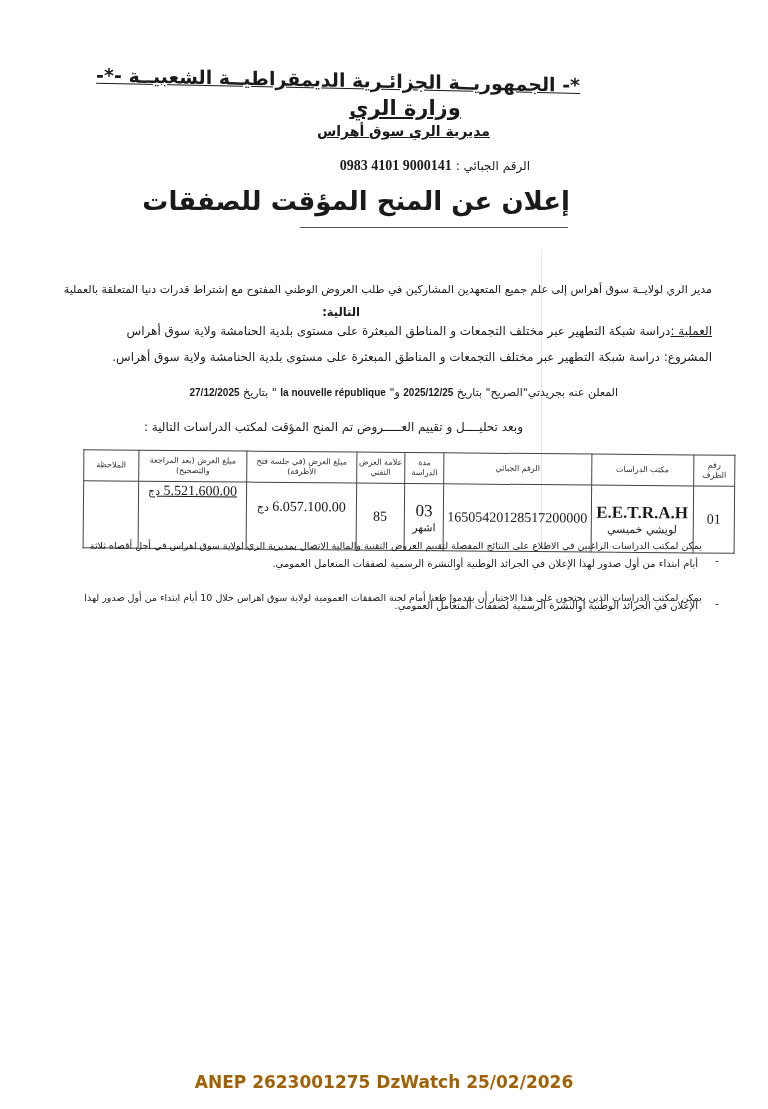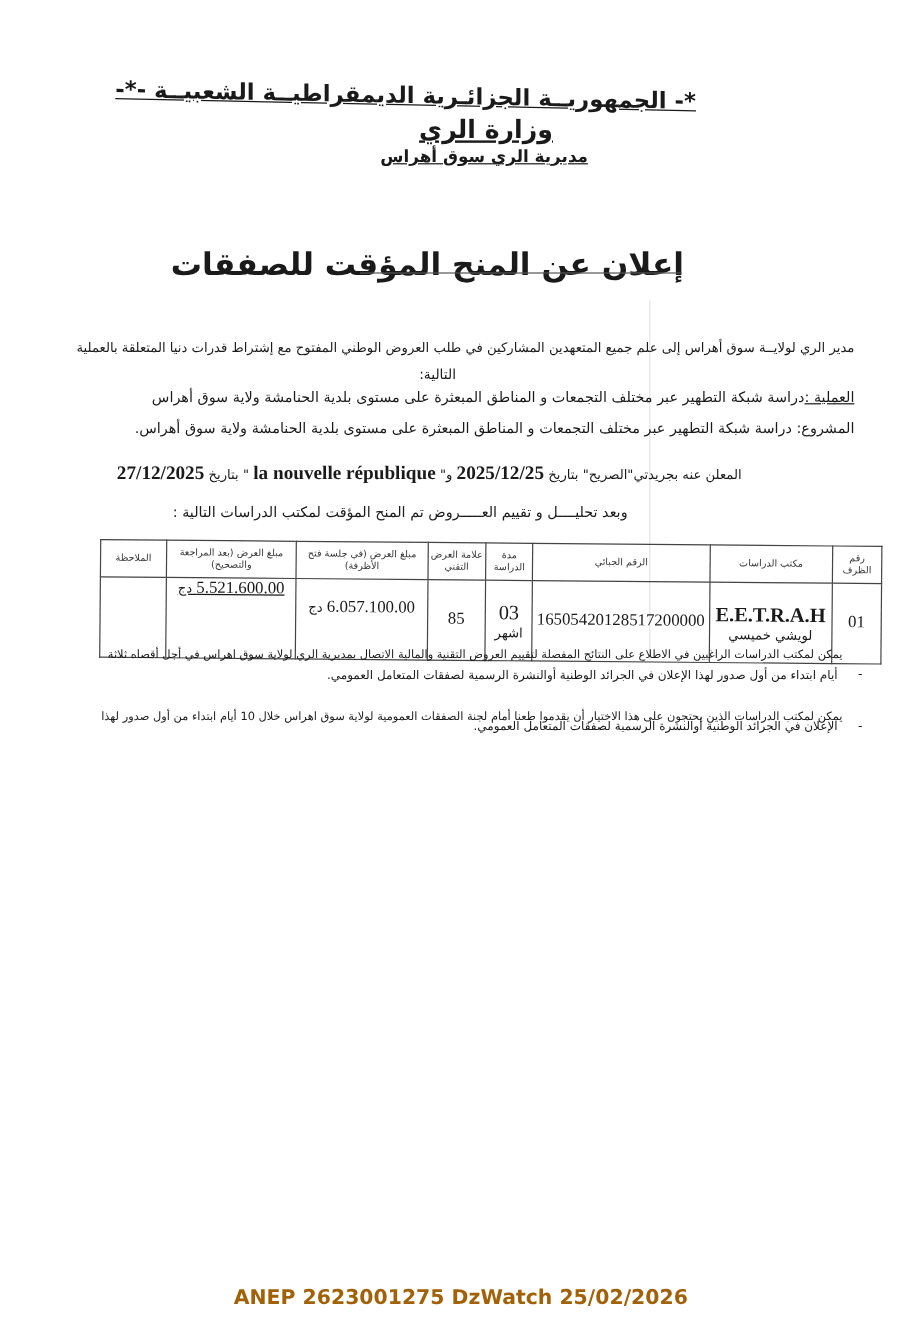--- a/index.html
+++ b/index.html
@@ -9,24 +9,24 @@
   }
   .page { position:absolute; left:0; top:0; width:768px; height:1109px; }
   .rtl { direction:rtl; unicode-bidi:embed; }
   .hdr-line { position:absolute; text-align:center; font-family:"DejaVu Sans", sans-serif; font-weight:bold; text-decoration:underline; white-space:nowrap; }
   #l1 { left:210px; top:70px; width:370px; font-size:19px; transform:skewY(1.2deg); }
   #l2 { left:320px; top:96px; width:170px; font-size:21px; }
   #l3 { left:330px; top:123px; width:160px; font-size:14px; }
   #l4 { left:280px; top:138px; width:250px; font-size:14px; }
   #l5 { position:absolute; left:300px; top:158px; width:230px; font-family:"DejaVu Sans", sans-serif; font-size:12px; white-space:nowrap; direction:rtl; }
   #l5 .num { font-family:"Liberation Serif", serif; font-weight:bold; font-size:14px; direction:ltr; unicode-bidi:embed; }
-  #title { position:absolute; left:305px; top:186px; width:265px; text-align:center; font-family:"DejaVu Sans", sans-serif; font-size:26px; font-weight:bold; white-space:nowrap;margin-top:20px; }
+  #title { position:absolute; left:305px; top:186px; width:265px; text-align:center; font-family:"DejaVu Sans", sans-serif; font-size:26px; font-weight:bold; white-space:nowrap; }
   #title-rule { position:absolute; left:300px; top:227px; width:268px; height:1px; background:#555; }
   .para { position:absolute; font-family:"DejaVu Sans", sans-serif; font-size:11.5px; white-space:nowrap; direction:rtl; text-align:right; }
-  .para b { font-family:Liberation Serif, serif; font-size:16px; }
+  .para b { font-family:Liberation Sans, sans-serif; font-size:10px; }
   .ul { text-decoration:underline; }
   table.t { position:absolute; left:83px; top:452px; width:652px; border-collapse:collapse; transform:rotate(0.5deg); direction:rtl; }
   table.t td, table.t th { border:1px solid #444; text-align:center; vertical-align:middle; padding:2px; }
   table.t th { font-family:"DejaVu Sans", sans-serif; font-weight:normal; font-size:8px; color:#333; height:26px; line-height:10px; }
   table.t td { height:48px; font-family:"Liberation Serif", serif; font-size:14px; }
   .big { font-size:17px; }
   .small-ar { font-family:"DejaVu Sans", sans-serif; font-size:11px; }
   .note { position:absolute; font-family:"DejaVu Sans", sans-serif; font-size:10px; white-space:nowrap; direction:rtl; text-align:right; }
   .dash { position:absolute; font-size:11px; }
   #footer { position:absolute; left:0; width:768px; top:1072px; text-align:center; font-family:"DejaVu Sans", sans-serif; font-weight:bold; font-size:17px; color:#a16207; }
@@ -34,26 +34,30 @@
 </style>
 </head>
 <body>
 
 <div class="page">
   <div class="fold"></div>
 
   <div id="l1" class="hdr-line rtl">*- الجمهوريــة الجزائـرية الديمقراطيــة الشعبيــة -*-</div>
   <div id="l2" class="hdr-line rtl">وزارة الري</div>
   <div id="l3" class="hdr-line rtl">مديرية الري سوق أهراس</div>
+  <div id="l5">
+    <span>الرقم الجبائي :</span>
+    <span class="num">0983 4101 9000141</span>
+  </div>
 
   <div id="title" class="rtl">إعلان عن المنح المؤقت للصفقات</div>
   <div id="title-rule"></div>
 
   <div class="para" style="right:56px; top:283px; font-size:11px;">مدير الري لولايــة سوق أهراس إلى علم جميع المتعهدين المشاركين في طلب العروض الوطني المفتوح مع إشتراط قدرات دنيا المتعلقة بالعملية</div>
-  <div class="para" style="right:388px; top:305px;">التالية:</div>
+  <div class="para" style="right:408px; top:305px;font-weight:bold;">التالية:</div>
 
   <div class="para" style="right:56px; top:324px; font-size:12px;">
     <span class="ul">العملية :</span><span>دراسة شبكة التطهير عبر مختلف التجمعات و المناطق المبعثرة على مستوى بلدية الحنامشة ولاية سوق أهراس</span>
   </div>
 
   <div class="para" style="right:56px; top:350px; font-size:12px;">
     <span>المشروع:</span>
     <span>دراسة شبكة التطهير عبر مختلف التجمعات و المناطق المبعثرة على مستوى بلدية الحنامشة ولاية سوق أهراس.</span>
   </div>
 

